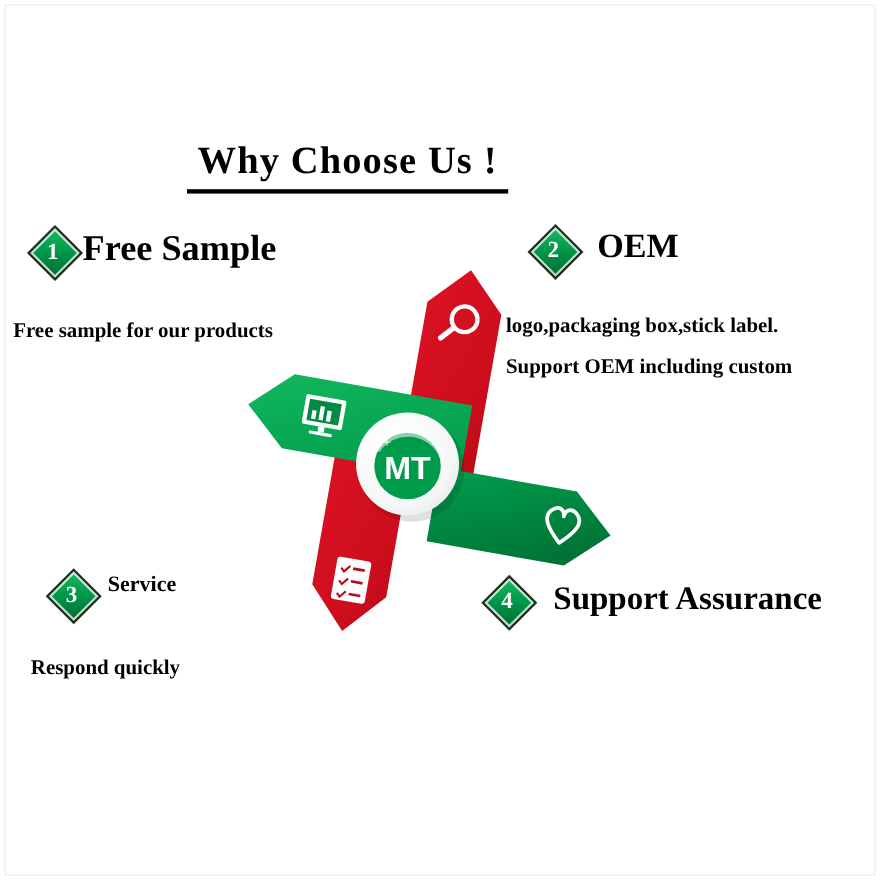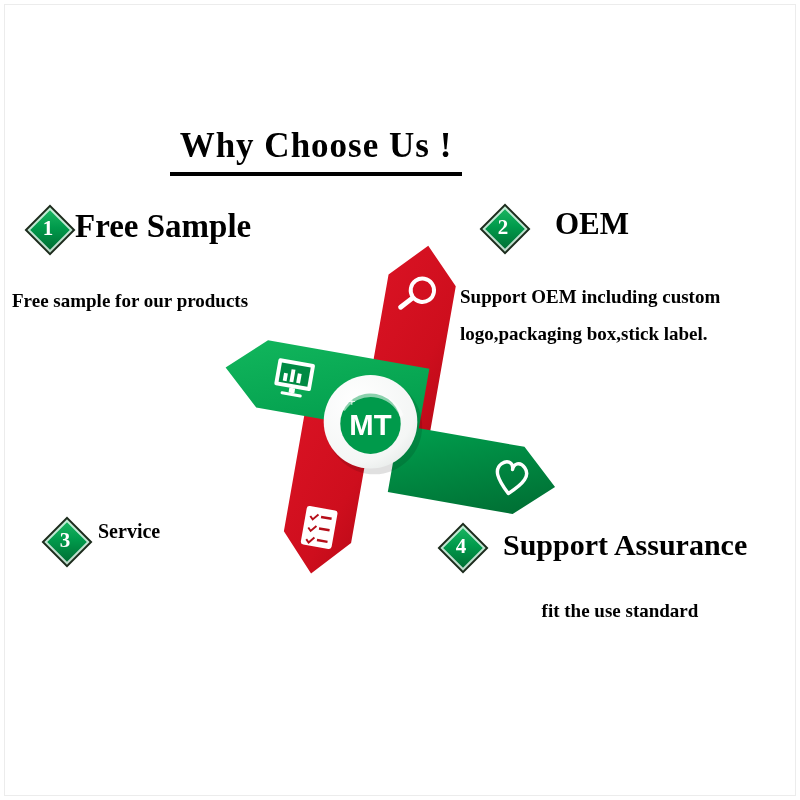--- a/index.html
+++ b/index.html
@@ -30,21 +30,21 @@
     text-align:center;color:#fff;font-weight:bold;font-size:21px;
   }
 
   .feat-title{position:absolute;font-weight:bold;color:#000;white-space:nowrap;}
   .feat-lines{position:absolute;font-weight:bold;color:#000;font-size:19px;}
   .feat-lines div{white-space:nowrap;}
 
   #f1-title{left:75px;top:208px;font-size:33px;}
   #f1-lines{left:12px;top:290px;}
 
-  #f2-title{left:543px;top:206px;font-size:31px;margin-left:12px;}
+  #f2-title{left:543px;top:206px;font-size:31px;}
   #f2-lines{left:460px;top:278px;line-height:37px;}
 
   #f3-title{left:98px;top:520px;font-size:20px;}
   #f3-lines{left:28px;top:590px;line-height:36px;}
 
   #f4-title{left:503px;top:528px;font-size:30px;}
   #f4-lines{left:455px;top:590px;width:330px;text-align:center;line-height:42px;}
 
   #d1{left:25px;top:205px;}
   #d2{left:480px;top:204px;}
@@ -74,39 +74,39 @@
 <div class="feat-lines" id="f1-lines">
   <div>Free sample for our products</div>
 </div>
 
 <div class="diamond-wrap" id="d2">
   <div class="diamond"></div>
   <div class="diamond-num">2</div>
 </div>
 <div class="feat-title" id="f2-title">OEM</div>
 <div class="feat-lines" id="f2-lines">
+  <div>logo,packaging box,stick label.</div>
   <div>Support OEM including custom</div>
-  <div>logo,packaging box,stick label.</div>
 </div>
 
 <div class="diamond-wrap" id="d3">
   <div class="diamond"></div>
   <div class="diamond-num">3</div>
 </div>
 <div class="feat-title" id="f3-title">Service</div>
 <div class="feat-lines" id="f3-lines">
+  <div>Respond quickly</div>
 </div>
 
 <div class="diamond-wrap" id="d4">
   <div class="diamond"></div>
   <div class="diamond-num">4</div>
 </div>
 <div class="feat-title" id="f4-title">Support Assurance</div>
 <div class="feat-lines" id="f4-lines">
-  <div>fit the use standard</div>
 </div>
 
 <svg class="pinwheel" viewBox="0 0 400 400">
   <defs>
     <linearGradient id="gGreen" x1="0" y1="0" x2="1" y2="1">
       <stop offset="0" stop-color="#12b75d"></stop>
       <stop offset="0.55" stop-color="#009a4b"></stop>
       <stop offset="1" stop-color="#006a31"></stop>
     </linearGradient>
     <linearGradient id="gRed" x1="0" y1="0" x2="1" y2="1">

